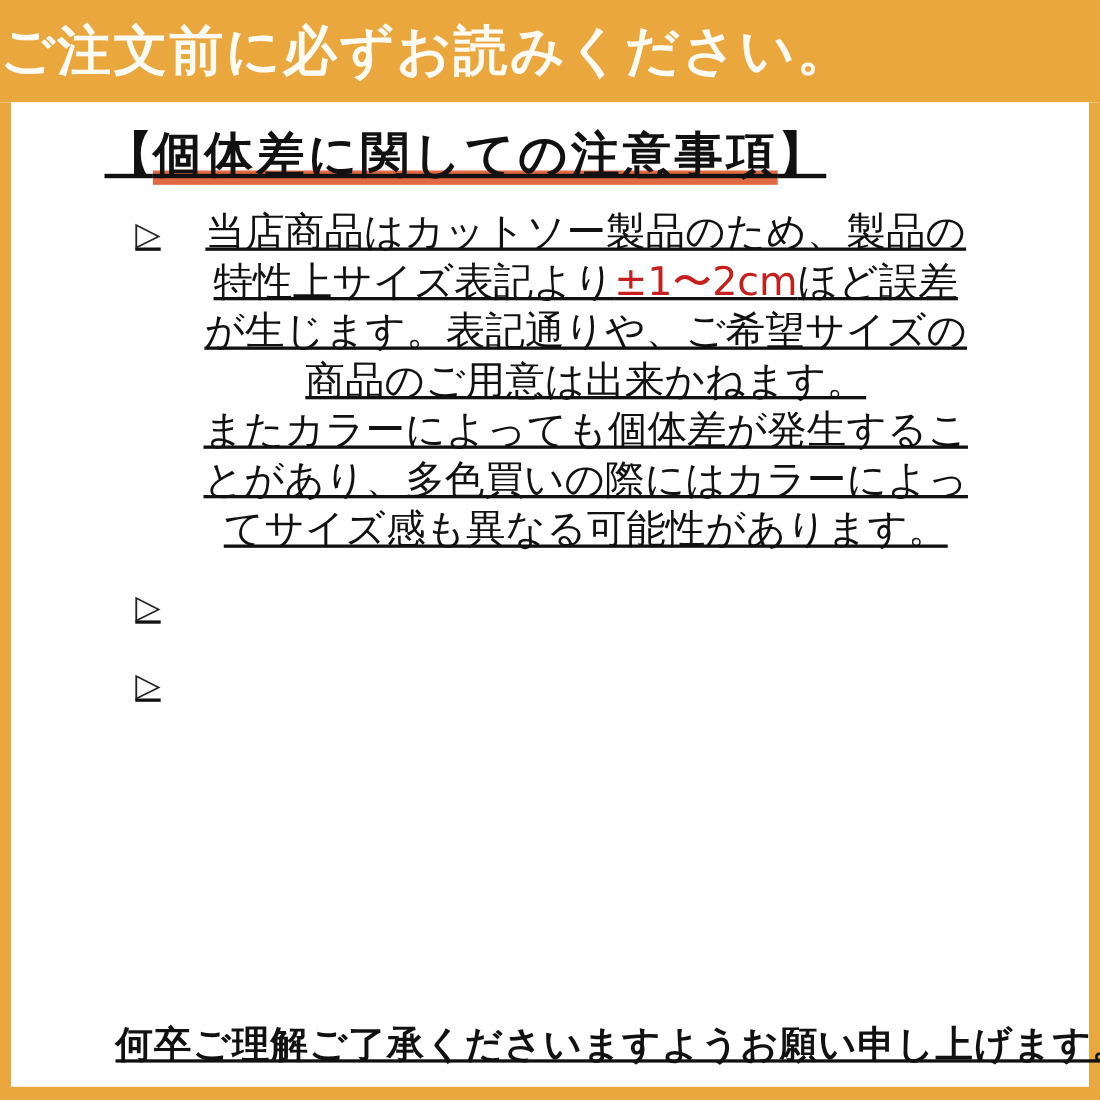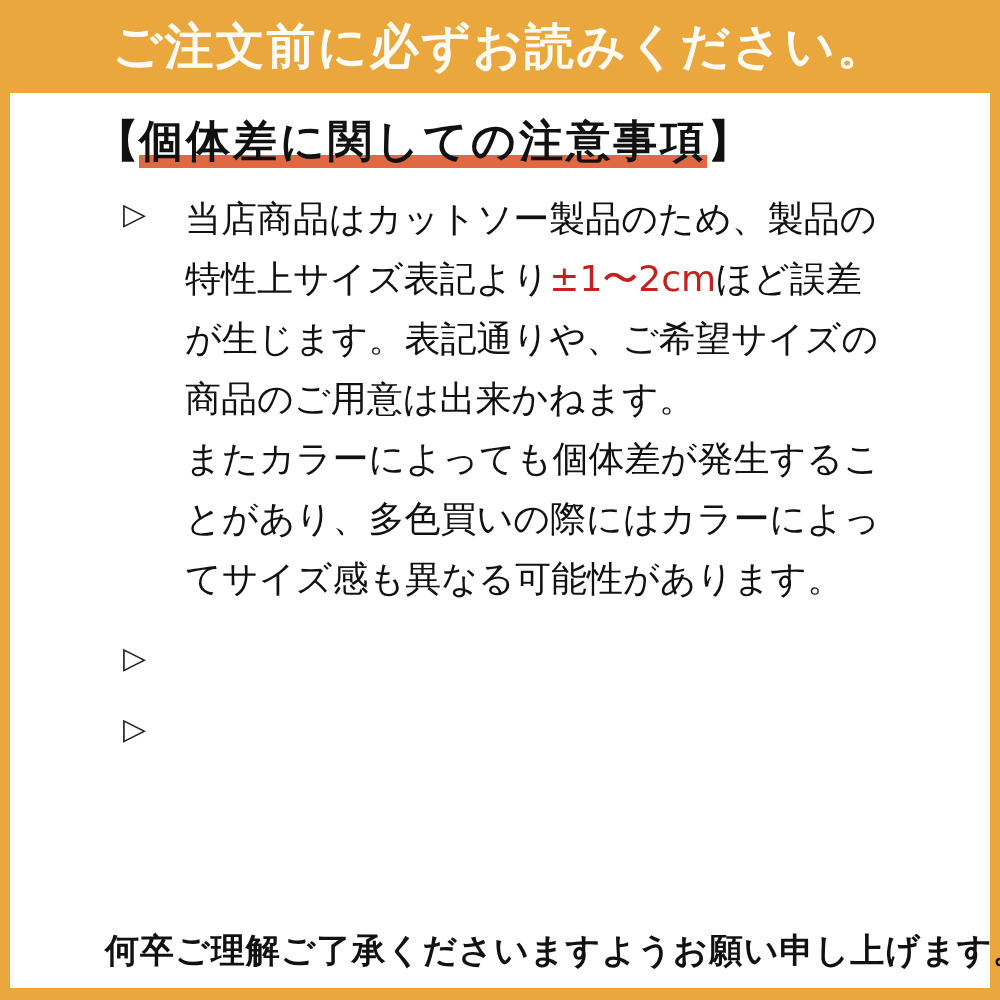--- a/index.html
+++ b/index.html
@@ -13,37 +13,38 @@
     background: var(--paper, #ffffff);
     color: var(--ink, #111111);
     font-family: "DejaVu Sans", "Liberation Sans", sans-serif;
   }
   .banner-top {
     height: 93px;
     flex: none;
     background: var(--orange, #EAA73E);
     display: flex;
     align-items: center;
-    justify-content: center;
+    justify-content: flex-start;
     color: var(--banner_text, #FDFBF3);
     font-size: 49px;
     font-weight: 700;
     letter-spacing: 2px;
     white-space: nowrap;
   }
   .body-wrap {
     flex: 1;
     display: flex;
     flex-direction: column;
     box-sizing: border-box;
     border-left: 10px solid var(--orange, #EAA73E);
     border-right: 10px solid var(--orange, #EAA73E);
     border-bottom: 12px solid var(--orange, #EAA73E);
     background: var(--paper, #ffffff);
     min-height: 0;
+    text-decoration: underline;
   }
   .content {
     flex: 1;
     display: flex;
     flex-direction: column;
     padding: 6px 25px 0 85px;
     min-height: 0;
   }
   .heading {
     margin: 12px 0 0 0;
@@ -69,24 +70,25 @@
     flex: none;
     width: 62px;
     font-size: 30px;
     line-height: 45px;
     padding-top: 2px;
     color: #222222;
   }
   .bullet-text {
     margin: 0;
     font-size: 36px;
-    line-height: 60px;
+    line-height: 45px;
     font-weight: 500;
     letter-spacing: 0px;
     white-space: pre-line;
+    text-align: center;
   }
   .red-highlight { color: var(--red, #C5201E); }
   .section-gap { margin-top: 26px; }
   .footer-note {
     margin-top: auto;
     flex: none;
     text-align: center;
     font-size: 34px;
     line-height: 44px;
     font-weight: 700;

